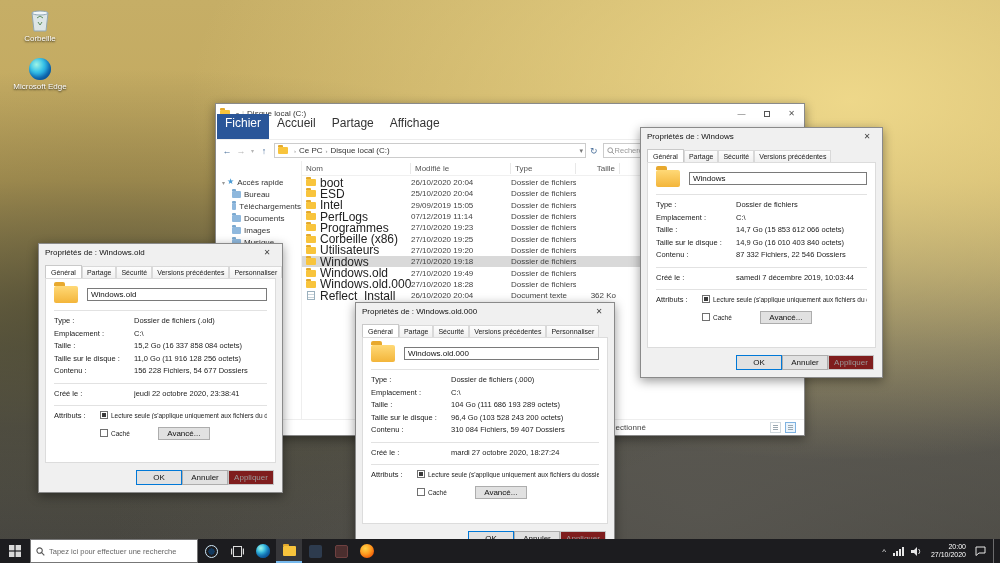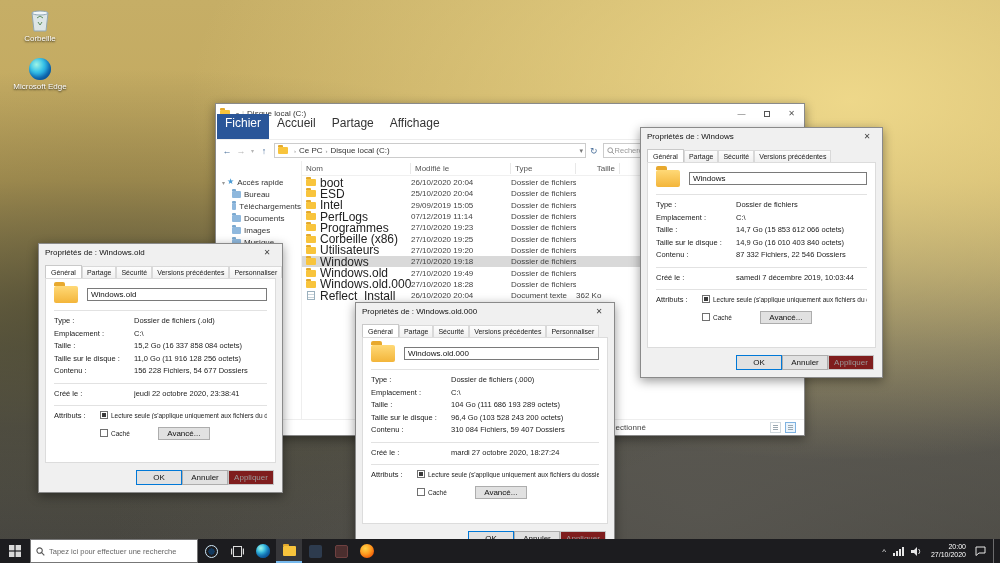--- a/index.html
+++ b/index.html
@@ -62,21 +62,21 @@
   .hcell.size { text-align:right; padding-right:4px; }
   .ex-list { position:absolute; left:86px; top:73px; right:2px; }
   .lrow { display:grid; grid-template-columns:109px 100px 65px 44px; height:11.3px; align-items:center; }
   .lrow.sel { background:#d9d9d9; }
   .c-name { display:flex; align-items:center; padding-left:4px; font-size:12px; color:#222; white-space:nowrap; overflow:hidden; }
   .fico { width:10px; height:7px; background:#f8c43c; border-radius:1px; position:relative; margin-right:4px; flex:0 0 auto; }
   .fico::before { content:""; position:absolute; top:-2px; left:0; width:5px; height:2px; background:#e3a92c; border-radius:1px 1px 0 0; }
   .tico { width:8px; height:9px; background:#fff; border:1px solid #9ab0bd; margin-right:5px; margin-left:1px; flex:0 0 auto;
     background-image:linear-gradient(#c9d4da 1px, transparent 1px); background-size:100% 3px; background-position:0 2px; }
   .c-mod, .c-type { font-size:8px; color:#444; white-space:nowrap; overflow:hidden; }
-  .c-size { font-size:8px; color:#444; text-align:left; padding-right:4px; white-space:nowrap; }
+  .c-size { font-size:8px; color:#444; text-align:right; padding-right:4px; white-space:nowrap; }
   .ex-status { position:absolute; left:0; bottom:0; right:0; height:16px; background:#fff; border-top:1px solid #eee; }
   .status-sel { position:absolute; left:352px; top:3px; font-size:8px; color:#444; white-space:nowrap; }
   .view-toggles { position:absolute; right:8px; top:2px; display:flex; gap:4px; }
   .vtog { width:11px; height:11px; border:1px solid #cfd8de; background:#fff; }
   .vtog.on { border-color:#7fb2e0; background:#eaf4fc; }
   .vtog i { display:block; margin:2px; height:1px; background:#9aa7b0; box-shadow:0 2px 0 #9aa7b0, 0 4px 0 #9aa7b0; }
 
   
   .dialog { z-index:30; }
   .dlg-titlebar { height:17px; display:flex; align-items:center; padding:0 6px; background:#f0f0f0; }

